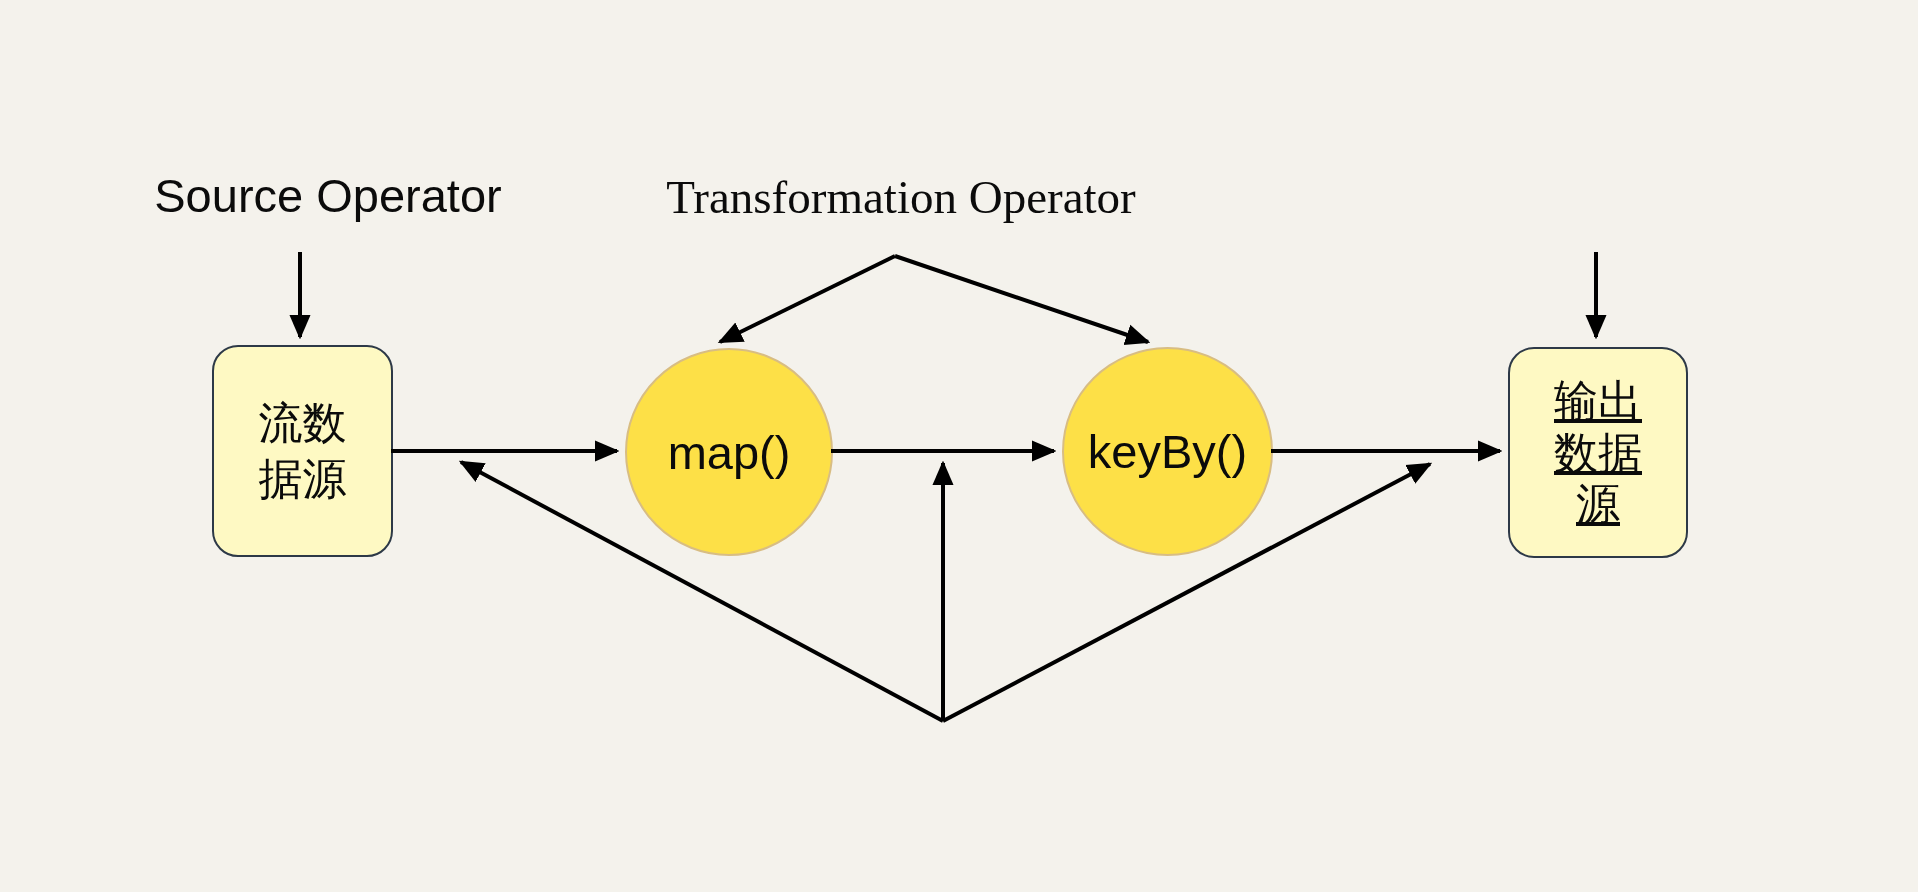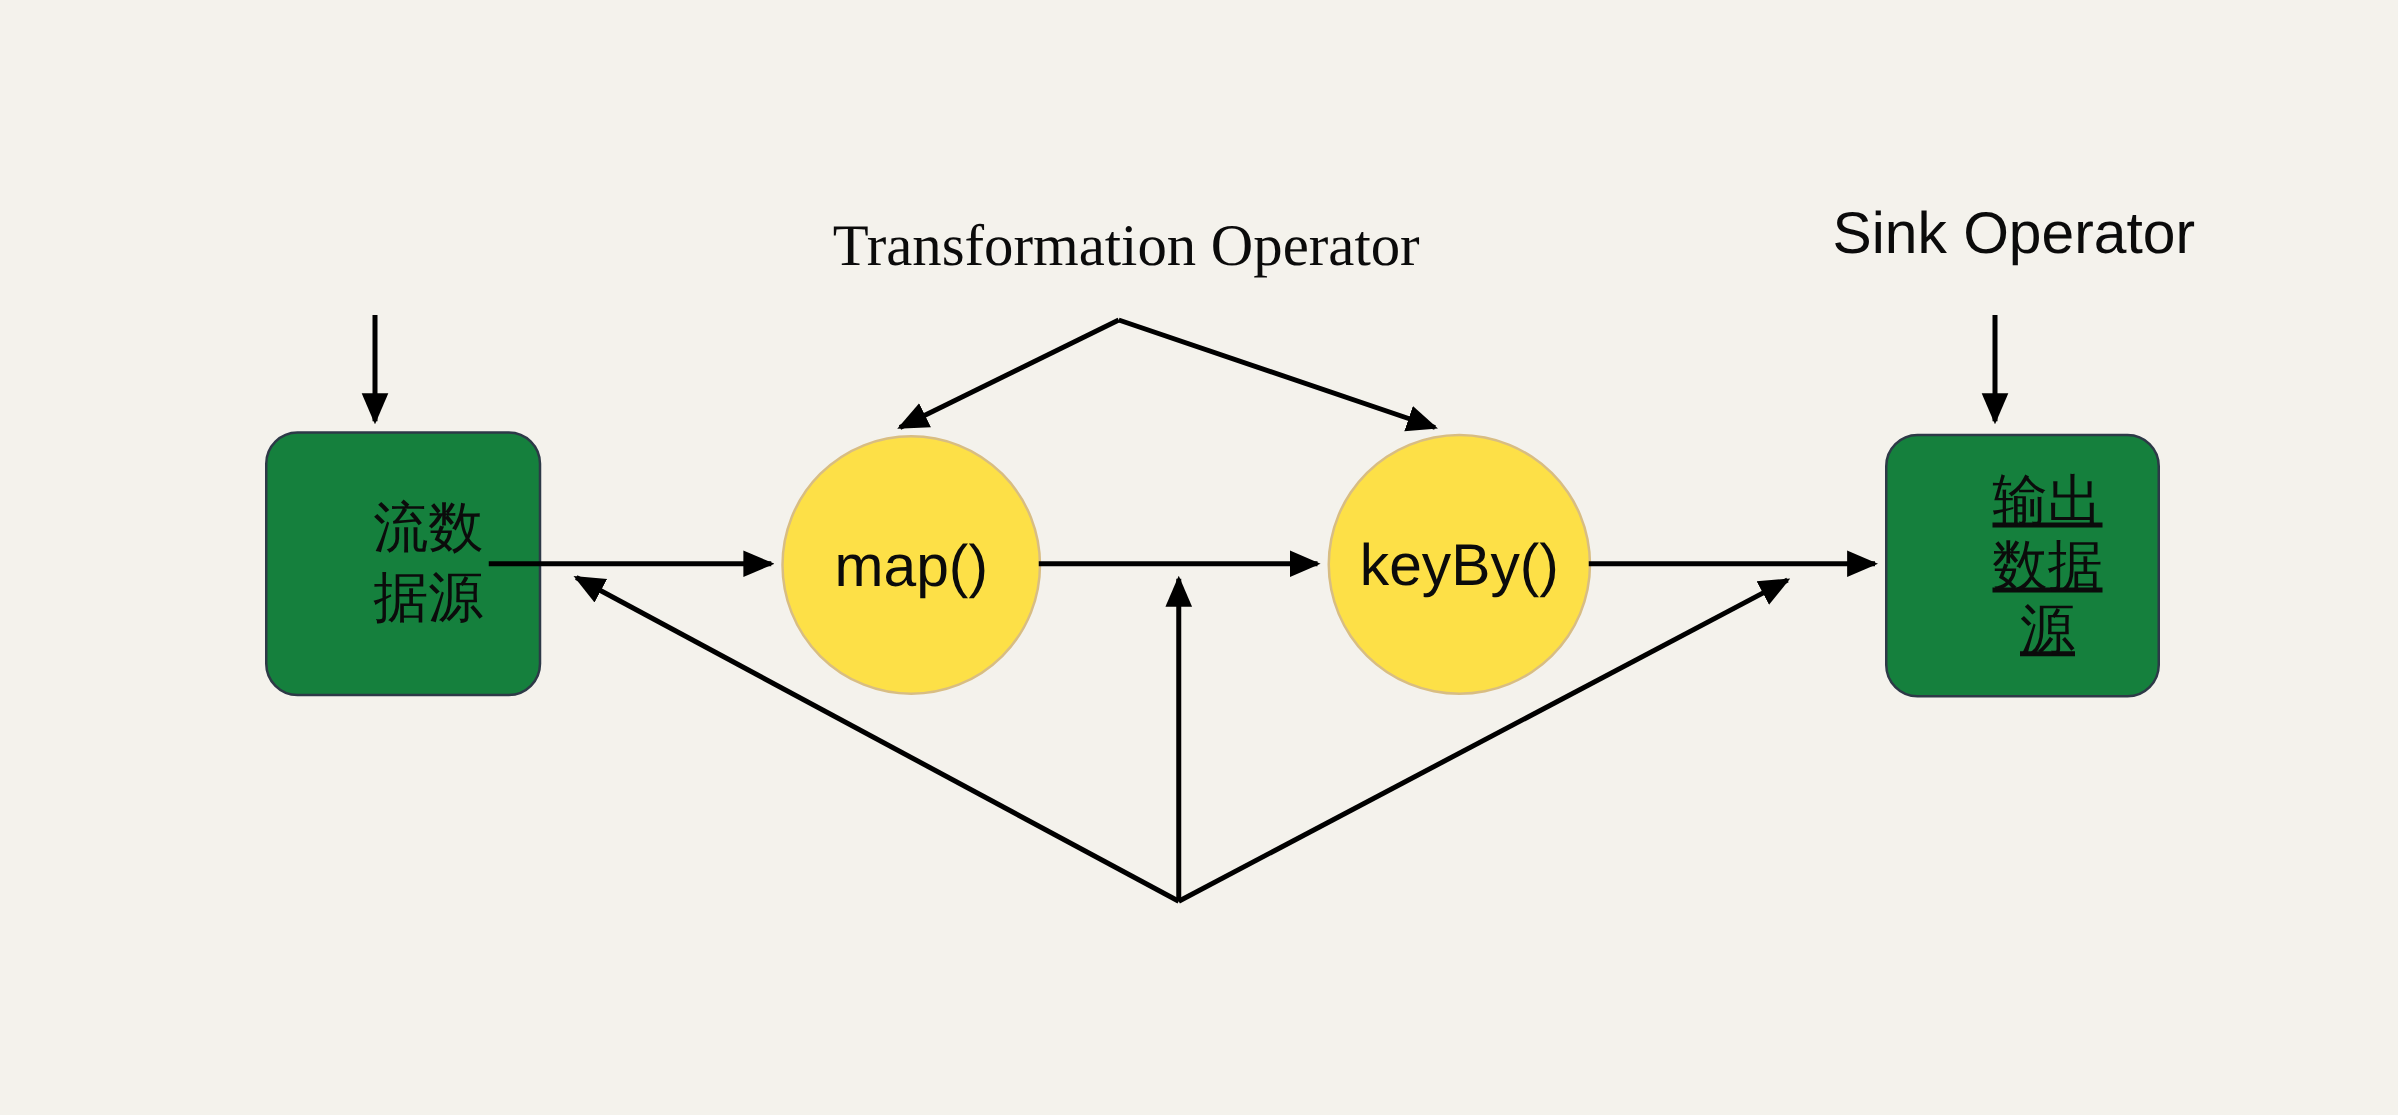--- a/index.html
+++ b/index.html
@@ -36,45 +36,44 @@
   .node {
     position: absolute;
     display: flex;
     flex-direction: column;
     align-items: center;
     justify-content: center;
     z-index: 1;
     text-align: center;
   }
   .node-box {
-    background: #15803d;
+    background: #fef9c3;
     border: 2px solid #2d3947;
     border-radius: 26px;
     font-size: 44px;
     line-height: 1.27;
     font-weight: 500;
-    padding-left: 40px;
   }
   .node-circle {
     background: #fde047;
     border: 2px solid #d8bd83;
     border-radius: 50%;
     font-size: 47px;
   }
   .cjk-line { display: block; }
 </style>
 </head>
 <body>
 
 <div id="stage">
 
+  <div class="op-label" style="left:128px; top:168px; width:400px;">Source Operator</div>
 
   <div class="op-label" style="left:651px; top:170px; width:500px;font-family:Liberation Serif, serif;">Transformation Operator</div>
 
-  <div class="op-label" style="left:1411px; top:158px; width:400px;">Sink Operator</div>
 
 
   <div class="node node-box" style="left:212px; top:345px; width:177px; height:208px;">
     <span class="cjk-line">流数</span>
     <span class="cjk-line">据源</span>
   </div>
 
   <div class="node node-circle" style="left:625px; top:348px; width:204px; height:204px;">
     <span>map()</span>
   </div>

